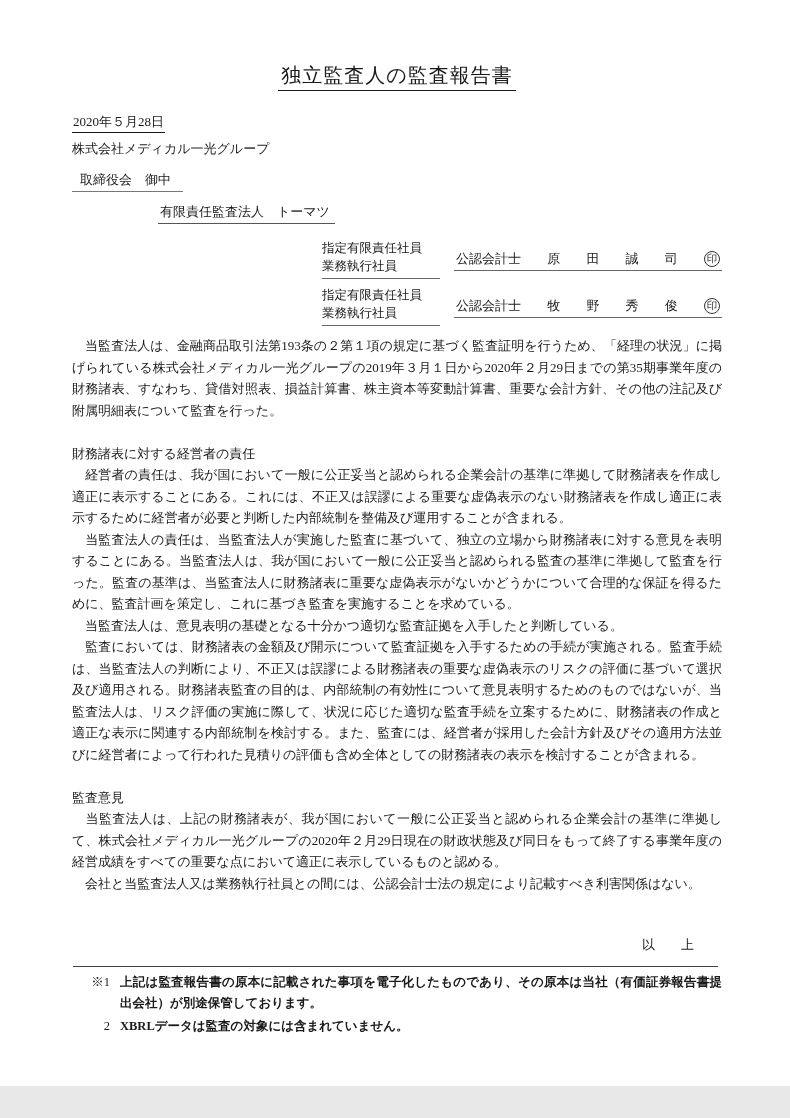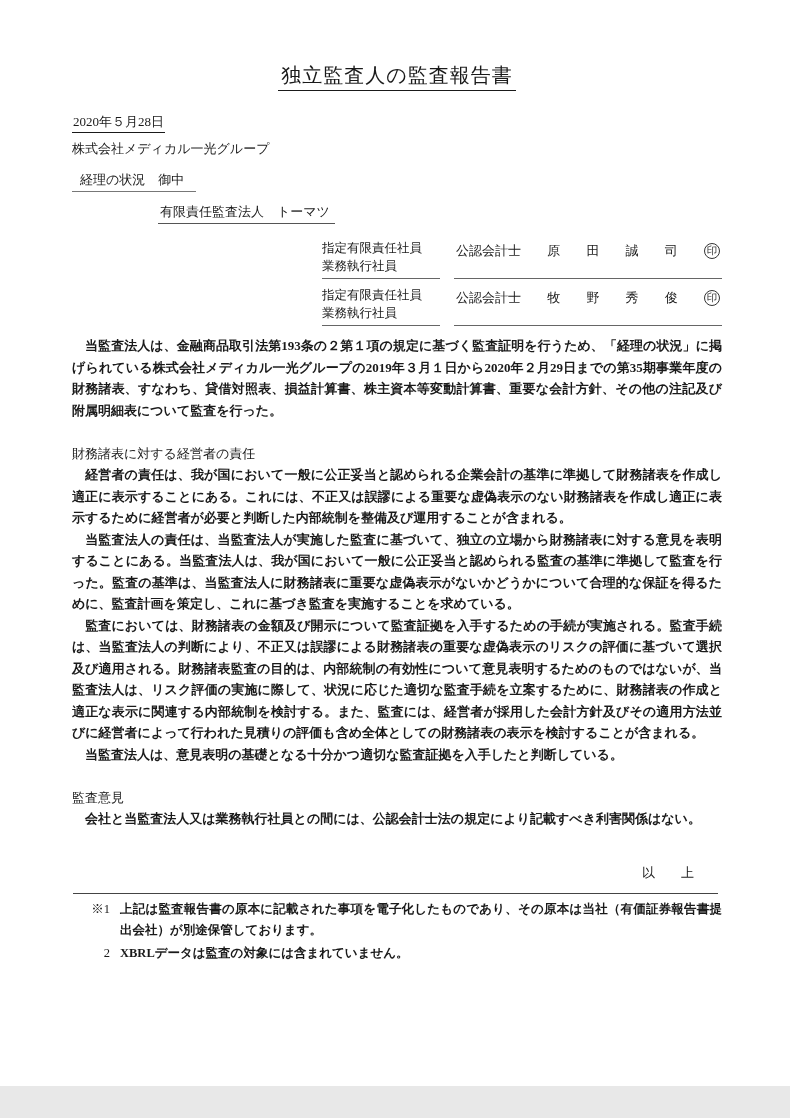--- a/index.html
+++ b/index.html
@@ -58,38 +58,38 @@
     line-height: 17.5px;
     padding-bottom: 3px;
     border-bottom: 1px solid #666;
   }
   .sig-right {
     flex: 1;
     border-bottom: 1px solid #666;
     display: flex;
     justify-content: space-between;
     align-items: center;
-    padding: 0 2px 16px 2px;
+    padding: 0 2px 0 2px;
   }
   .seal {
     display: inline-flex;
     width: 16px;
     height: 16px;
     border: 1px solid #333;
     border-radius: 50%;
     align-items: center;
     justify-content: center;
     font-size: 10.5px;
     line-height: 1;
     color: #333;
   }
-  .body-text { text-align: justify; font-weight: bold; }
+  .body-text { text-align: justify; }
   .intro { margin-top: 9px; }
   .section-heading { margin-top: 21.5px; }
-  .closing-row { text-align: right; margin-top: 32px; padding-right: 28px; }
+  .closing-row { text-align: right; margin-top: 40px; padding-right: 28px; }
   .divider {
     border: none;
     border-top: 1px solid #444;
     margin: 10px 4px 0 1px;
   }
   .notes { margin-top: 5px; font-size: 12.5px; line-height: 21px; }
   .note { display: flex; margin-top: 2px; }
   .note-marker { width: 38px; flex-shrink: 0; text-align: right; }
   .note-text { flex: 1; margin-left: 10px; text-align: justify; font-weight: bold; }
 </style>
@@ -103,21 +103,21 @@
       <span class="doc-title">独立監査人の監査報告書</span>
     </div>
 
     <div class="date-row">
       <span class="date">2020年５月28日</span>
     </div>
 
     <div class="company-row">株式会社メディカル一光グループ</div>
 
     <div class="board-row">
-      <span class="board">経理の状況　御中</span>
+      <span class="board">取締役会　御中</span>
     </div>
 
     <div class="firm-row">
       <span class="firm">有限責任監査法人　トーマツ</span>
     </div>
 
     <div class="sig-block">
 
       <div class="sig-row">
         <div class="sig-role">
@@ -153,26 +153,27 @@
 
     <p class="body-text intro">　当監査法人は、金融商品取引法第193条の２第１項の規定に基づく監査証明を行うため、「経理の状況」に掲げられている株式会社メディカル一光グループの2019年３月１日から2020年２月29日までの第35期事業年度の財務諸表、すなわち、貸借対照表、損益計算書、株主資本等変動計算書、重要な会計方針、その他の注記及び附属明細表について監査を行った。</p>
 
     <div>
       <div class="section-heading">財務諸表に対する経営者の責任</div>
       <p class="body-text">　経営者の責任は、我が国において一般に公正妥当と認められる企業会計の基準に準拠して財務諸表を作成し適正に表示することにある。これには、不正又は誤謬による重要な虚偽表示のない財務諸表を作成し適正に表示するために経営者が必要と判断した内部統制を整備及び運用することが含まれる。</p>
     </div>
 
     <div>
       <p class="body-text">　当監査法人の責任は、当監査法人が実施した監査に基づいて、独立の立場から財務諸表に対する意見を表明することにある。当監査法人は、我が国において一般に公正妥当と認められる監査の基準に準拠して監査を行った。監査の基準は、当監査法人に財務諸表に重要な虚偽表示がないかどうかについて合理的な保証を得るために、監査計画を策定し、これに基づき監査を実施することを求めている。</p>
+      <p class="body-text">　当監査法人は、意見表明の基礎となる十分かつ適切な監査証拠を入手したと判断している。</p>
       <p class="body-text">　監査においては、財務諸表の金額及び開示について監査証拠を入手するための手続が実施される。監査手続は、当監査法人の判断により、不正又は誤謬による財務諸表の重要な虚偽表示のリスクの評価に基づいて選択及び適用される。財務諸表監査の目的は、内部統制の有効性について意見表明するためのものではないが、当監査法人は、リスク評価の実施に際して、状況に応じた適切な監査手続を立案するために、財務諸表の作成と適正な表示に関連する内部統制を検討する。また、監査には、経営者が採用した会計方針及びその適用方法並びに経営者によって行われた見積りの評価も含め全体としての財務諸表の表示を検討することが含まれる。</p>
-      <p class="body-text">　当監査法人は、意見表明の基礎となる十分かつ適切な監査証拠を入手したと判断している。</p>
     </div>
 
     <div>
       <div class="section-heading">監査意見</div>
+      <p class="body-text">　当監査法人は、上記の財務諸表が、我が国において一般に公正妥当と認められる企業会計の基準に準拠して、株式会社メディカル一光グループの2020年２月29日現在の財政状態及び同日をもって終了する事業年度の経営成績をすべての重要な点において適正に表示しているものと認める。</p>
     </div>
 
     <div>
       <p class="body-text">　会社と当監査法人又は業務執行社員との間には、公認会計士法の規定により記載すべき利害関係はない。</p>
     </div>
 
     <div class="closing-row">
       <span>以　　上</span>
     </div>
 

